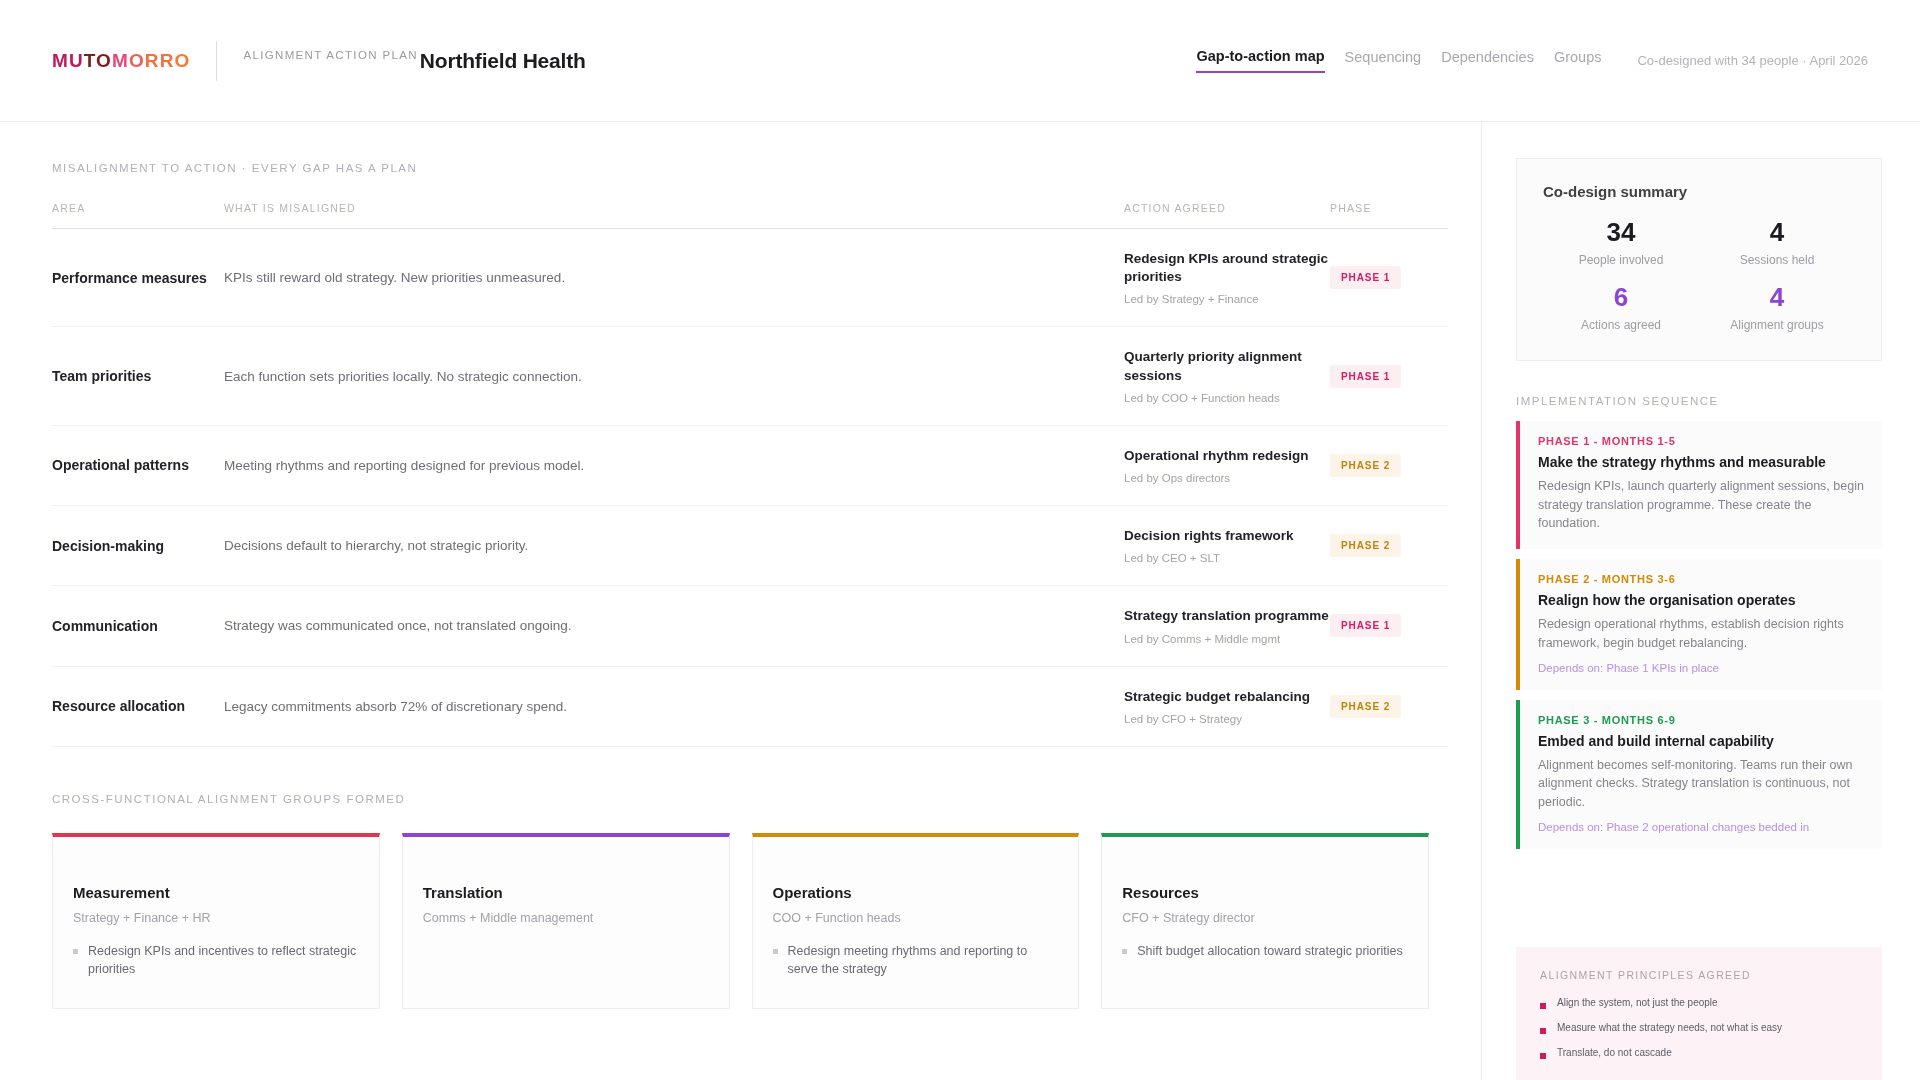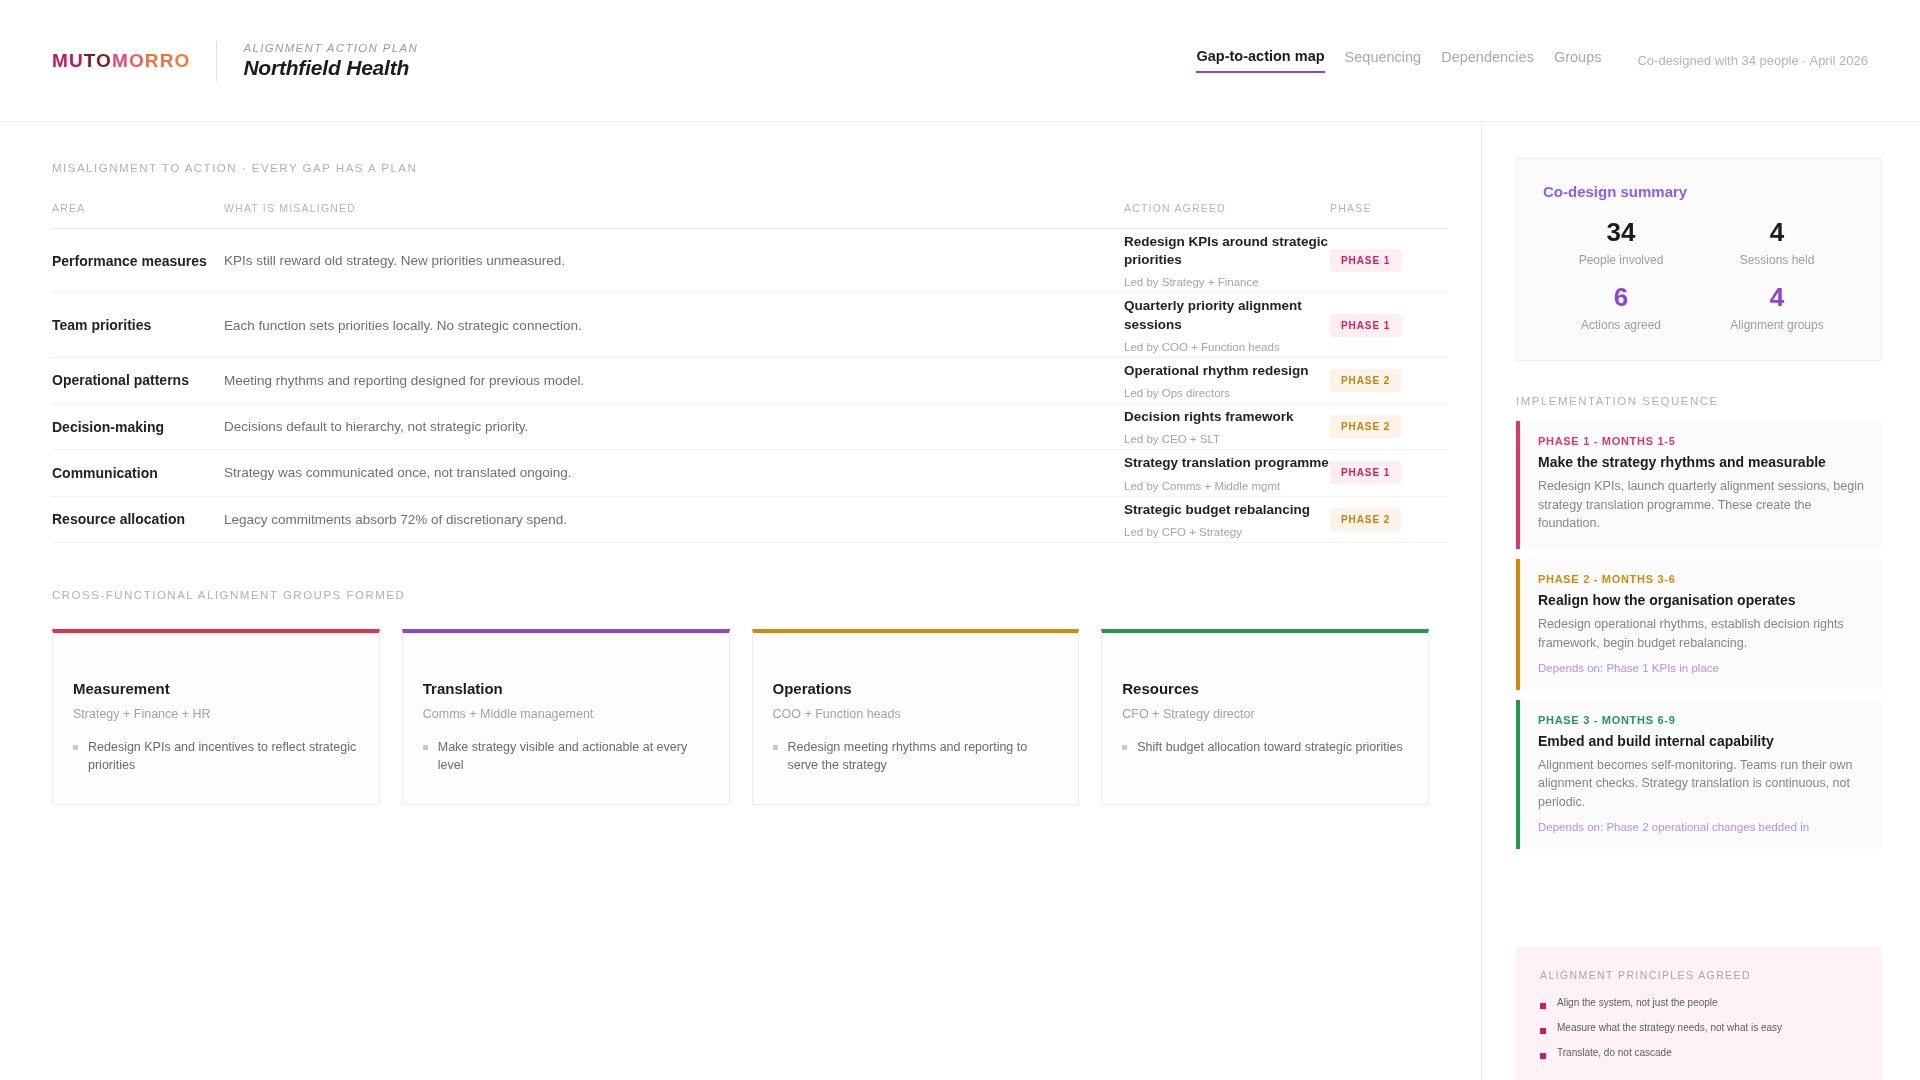--- a/index.html
+++ b/index.html
@@ -31,21 +31,21 @@
   }
   .logo .c1 { color: #c2185b; }
   .logo .c2 { color: #7f1d1d; }
   .logo .c3 { color: #e8477a; }
   .logo .c4 { color: #ef5f5a; }
   .logo .c5 { color: #f3713f; }
   .logo .c6 { color: #f4793a; }
   .divider-v {
     width: 1px; height: 40px; background: #dcdcdc;
   }
-  .titles { display: flex; flex-direction: column; gap: 2px; font-style: italic; }
+  .titles { display: flex; flex-direction: row; gap: 2px; }
   .eyebrow {
     font-size: 11.5px;
     letter-spacing: 1.35px;
     color: #9a9aa2;
     font-weight: 400;
   }
   .doc-title {
     font-size: 21px;
     font-weight: 700;
     color: #1c1c20;
@@ -114,21 +114,21 @@
     padding-bottom: 14px;
     border-bottom: 1px solid #e4e4e7;
     text-transform: uppercase;
   }
   col.c-area    { width: 172px; }
   col.c-mis     { width: 900px; }
   col.c-act     { width: 206px; }
   col.c-phase   { width: 118px; }
 
   table.gap-table tbody td {
-    padding: 4px 0;
+    padding: 21px 0;
     border-bottom: 1px solid #f0f0f2;
     vertical-align: middle;
   }
   .cell-area {
     font-size: 14px;
     font-weight: 700;
     color: #22222a;
   }
   .cell-mis {
     font-size: 13.5px;
@@ -200,21 +200,21 @@
 
   
   .summary-card {
     background: #fbfbfc;
     border: 1px solid #ededf0;
     padding: 24px 26px 28px 26px;
   }
   .summary-title {
     font-size: 15px;
     font-weight: 700;
-    color: #8b5cf6;
+    color: #404040;
     margin-bottom: 18px;
   }
   .stat-grid {
     display: grid;
     grid-template-columns: 1fr 1fr;
     row-gap: 16px;
     text-align: center;
   }
   .stat-val {
     font-size: 26px;
@@ -393,26 +393,20 @@
           <div class="group-items">
             <div class="group-item">
               <span class="sq"></span>
               <span>Redesign KPIs and incentives to reflect strategic priorities</span>
             </div>
           </div>
         </div>
         <div class="group-card" style="border-top-color: rgb(139, 68, 214);">
           <div class="group-name">Translation</div>
           <div class="group-members">Comms + Middle management</div>
-          <div class="group-items">
-            <div class="group-item">
-              <span class="sq"></span>
-              <span>Make strategy visible and actionable at every level</span>
-            </div>
-          </div>
         </div>
         <div class="group-card" style="border-top-color: rgb(209, 139, 6);">
           <div class="group-name">Operations</div>
           <div class="group-members">COO + Function heads</div>
           <div class="group-items">
             <div class="group-item">
               <span class="sq"></span>
               <span>Redesign meeting rhythms and reporting to serve the strategy</span>
             </div>
           </div>

